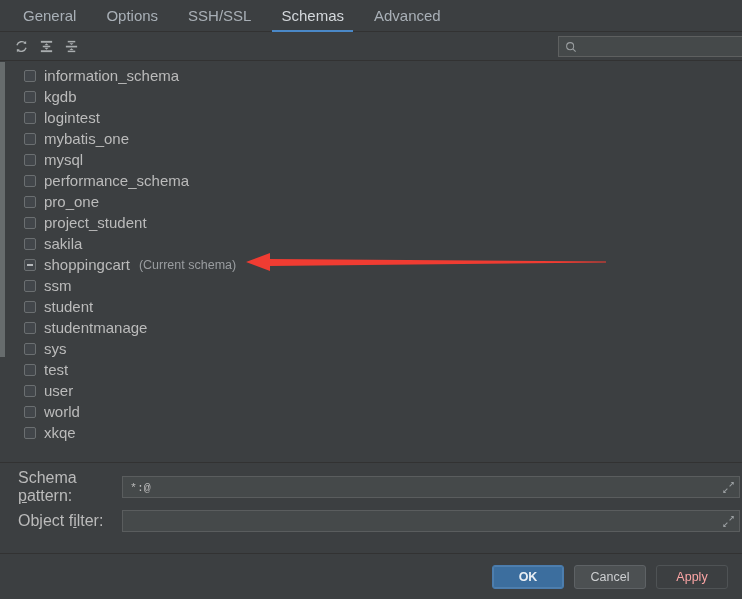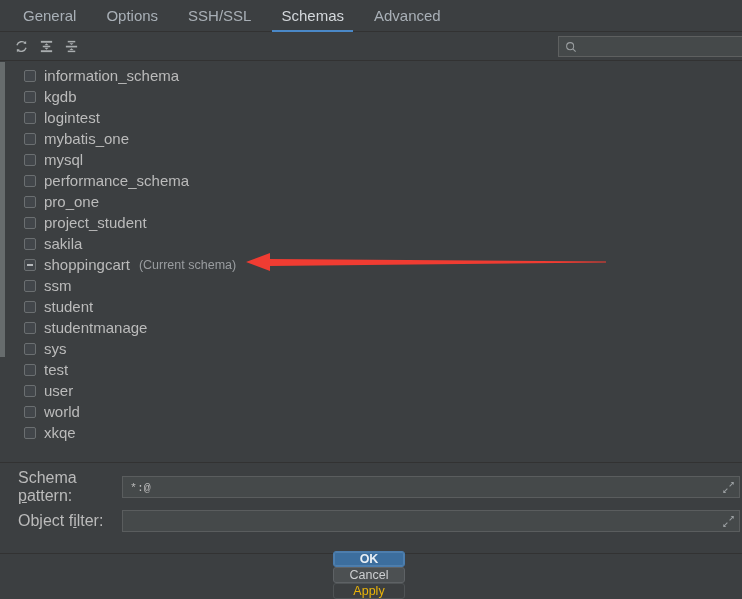--- a/index.html
+++ b/index.html
@@ -236,21 +236,20 @@
     top: 553px;
     width: 742px;
     height: 46px;
     background: #3c3f41;
     border-top: 1px solid #323232;
     display: flex;
     align-items: center;
     justify-content: flex-end;
     padding-right: 14px;
     box-sizing: border-box;
-    flex-direction: column;
   }
   .btn {
     height: 24px;
     min-width: 72px;
     margin-left: 10px;
     border-radius: 3px;
     font-size: 12.5px;
     display: flex;
     align-items: center;
     justify-content: center;
@@ -263,21 +262,21 @@
   .btn.primary {
     background: #3c6e9e;
     border: 1px solid #4a7cae;
     color: #e8eef4;
     font-weight: bold;
     box-shadow: 0 0 0 1px #4f7fad inset;
   }
   .btn.disabled {
     background: #3c3f41;
     border: 1px solid #4f5355;
-    color: #eab308;
+    color: #fca5a5;
   }
 
   
   .arrow-anno {
     position: absolute;
     left: 246px;
     top: 246px;
     width: 360px;
     height: 30px;
     pointer-events: none;

